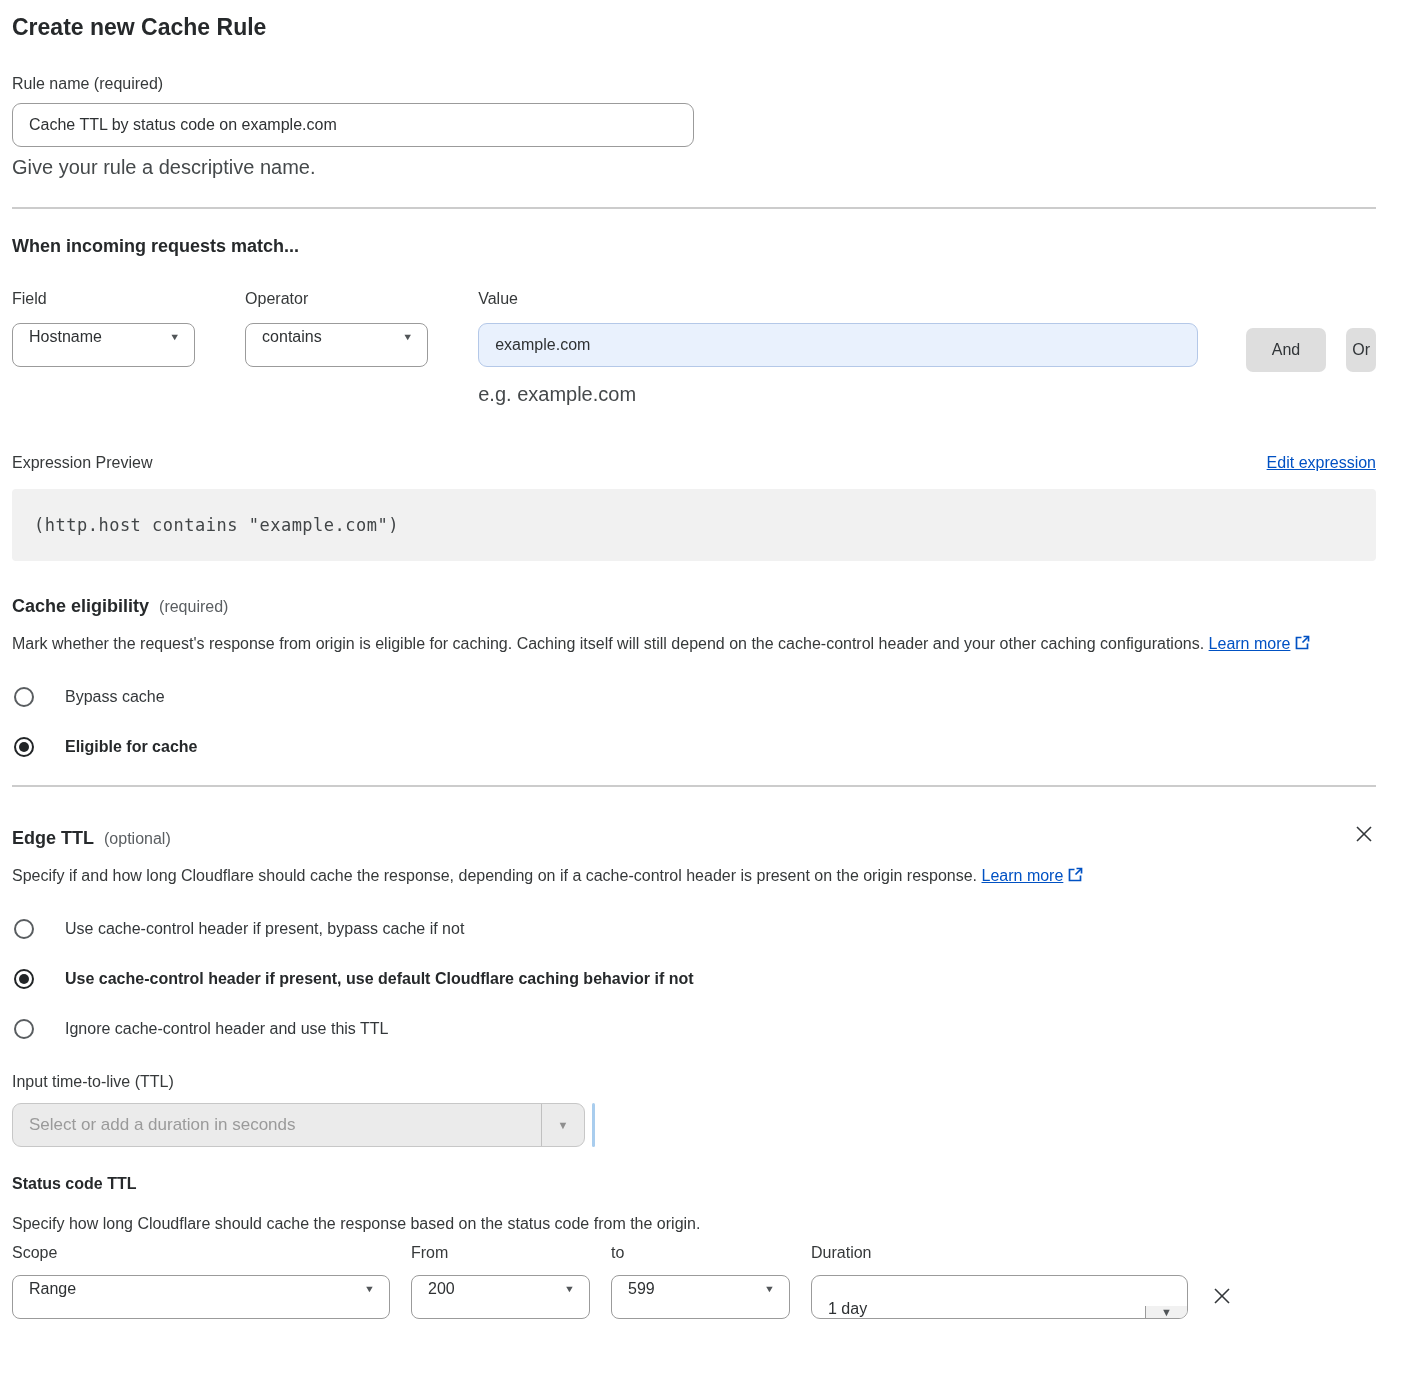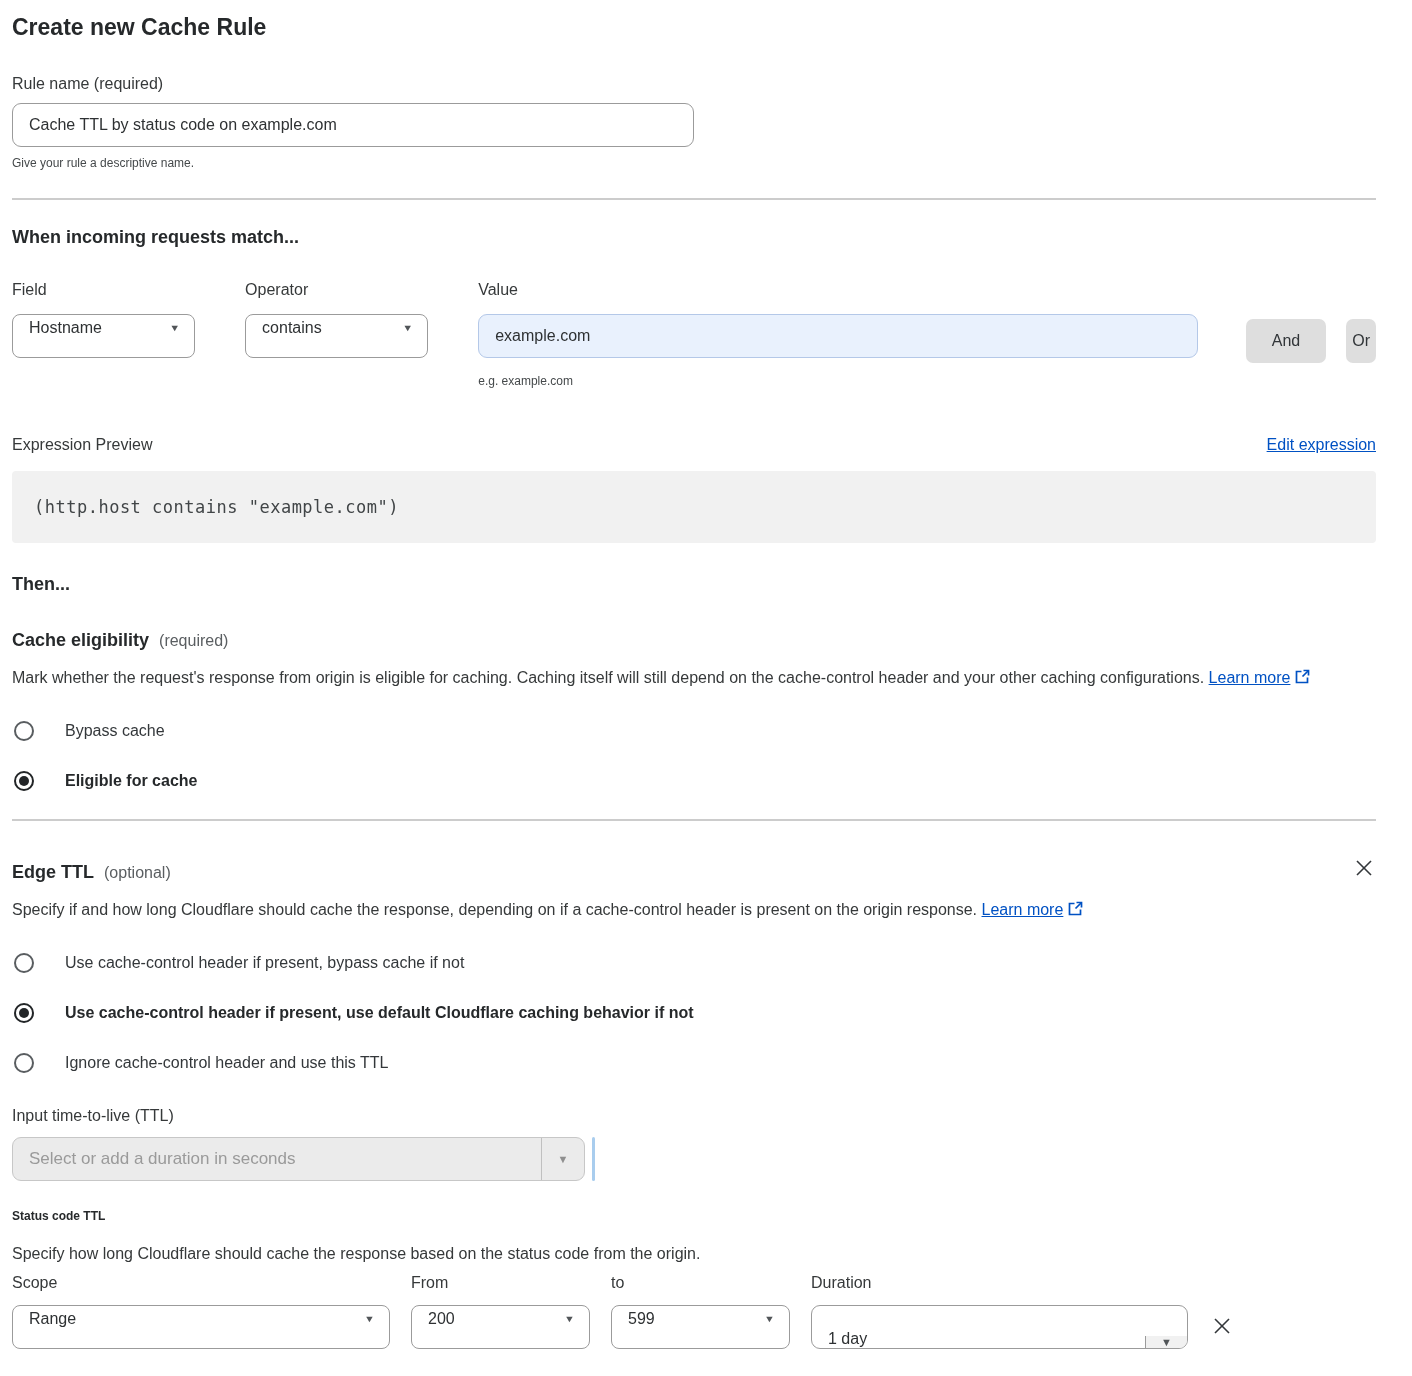--- a/index.html
+++ b/index.html
@@ -12,21 +12,21 @@
   .page { padding: 14px 36px 30px 12px; }
 
   h1.page-title { font-size: 23px; font-weight: 700; color: #26292b; margin-bottom: 34px; }
 
   .field-label { font-size: 16px; color: #36393a; margin-bottom: 10px; display: block; }
   .text-input {
     width: 682px; height: 44px; border: 1px solid #9b9b9b; border-radius: 9px;
     padding: 0 16px; font-size: 16px; font-family: "Liberation Sans", sans-serif;
     color: #2e3133; background: #fff; outline: none; display: block;
   }
-  .help-text { font-size: 12px; color: #45494b; margin-top: 9px; }
+  .help-text { font-size: 20px; color: #45494b; margin-top: 9px; }
 
   .divider { border: none; border-top: 2px solid #cccccc; margin: 28px 0 0 0; }
 
   h2.section-heading { font-size: 18px; font-weight: 700; color: #26292b; }
   .match-heading { margin-top: 27px; }
 
   .match-grid { display: flex; margin-top: 33px; align-items: flex-start; gap: 38px; }
   .col-field { width: 199px; margin-right: 12px; }
   .col-operator { width: 199px; margin-right: 12px; }
   .col-value { width: 782px; }
@@ -37,21 +37,21 @@
     display: flex; align-items: center; justify-content: space-between;
     padding: 0 14px 16px 16px; font-size: 16px; color: #2e3133; cursor: pointer;
   }
   .select .arrow { font-size: 11px; color: #515558; transform: scaleY(0.85); }
 
   .value-input {
     width: 100%; height: 44px; border: 1px solid #b4c8e8; border-radius: 9px;
     background: #e9f1fd; padding: 16px 16px; font-size: 16px; color: #2e3133;
     font-family: "Liberation Sans", sans-serif; outline: none; display: block;
   }
-  .value-help { font-size: 12px; color: #45494b; margin-top: 16px; }
+  .value-help { font-size: 20px; color: #45494b; margin-top: 16px; }
 
   .andor { display: flex; margin-left: 10px; margin-top: 0; }
   .btn-gray {
     background: #dedede; border: none; border-radius: 7px; height: 44px;
     font-size: 16px; color: #313538; font-family: "Liberation Sans", sans-serif;
     cursor: pointer;
   }
   .btn-and { padding: 4px 26px; margin-right: 20px; }
   .btn-or { padding: 0 6px; }
 
@@ -104,21 +104,21 @@
   .select-disabled .placeholder {
     flex: 1; display: flex; align-items: center; padding-left: 16px;
     font-size: 17px; color: #9a9a9a;
   }
   .select-disabled .arrow-cell {
     width: 43px; border-left: 1px solid #c0c0c0; display: flex; align-items: center;
     justify-content: center; font-size: 11px; color: #8f8f8f;
   }
   .focus-line { width: 3px; background: #a9cdee; margin-left: 7px; border-radius: 2px; }
 
-  .status-title { font-size: 12px; font-weight: 700; color: #26292b; margin-top: 28px; }
+  .status-title { font-size: 16px; font-weight: 700; color: #26292b; margin-top: 28px; }
   .status-desc { font-size: 16px; color: #36393a; margin-top: 22px; }
 
   .status-grid { display: flex; margin-top: 11px; align-items: flex-start; }
   .col-scope { width: 378px; margin-right: 21px; }
   .col-from { width: 179px; margin-right: 21px; }
   .col-to { width: 179px; margin-right: 21px; }
   .col-duration { width: 377px; }
   .status-grid .col-label { margin-bottom: 13px; }
 
   .combo {
@@ -179,21 +179,20 @@
   </div>
 
   <div class="expr-header">
     <span class="expr-label">Expression Preview</span>
     <a class="link">Edit expression</a>
   </div>
   <div class="code-block">
     <code>(http.host contains "example.com")</code>
   </div>
 
-  <h2 class="section-heading then-heading">Then...</h2>
 
   <div class="subsection">
     <div class="subsection-title-wrap">
       <span class="subsection-title">Cache eligibility</span>
       <span class="subsection-badge">(required)</span>
     </div>
     <p class="subsection-desc"><span>Mark whether the request's response from origin is eligible for caching. Caching itself will still depend on the cache-control header and your other caching configurations.</span>
       <a class="link">Learn more</a><span class="ext-icon"><svg class="ext-svg" width="17" height="17" viewBox="0 0 17 17">
             <path d="M13.5 9.5 V14.5 H2.5 V3.5 H7.5"></path>
             <polyline points="9.5,2.5 14.5,2.5 14.5,7.5"></polyline>

